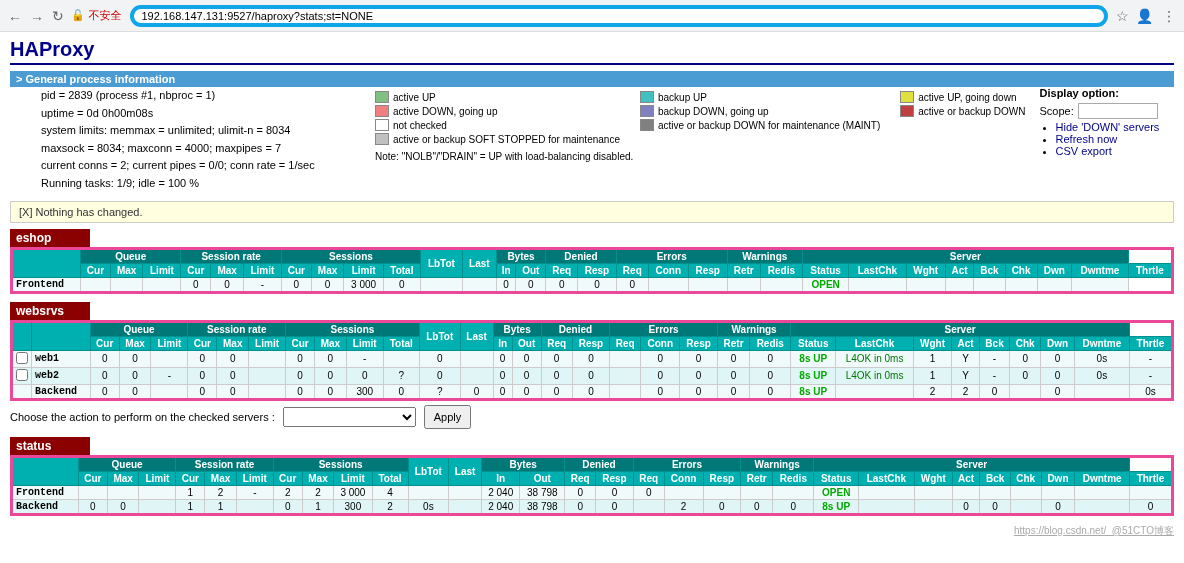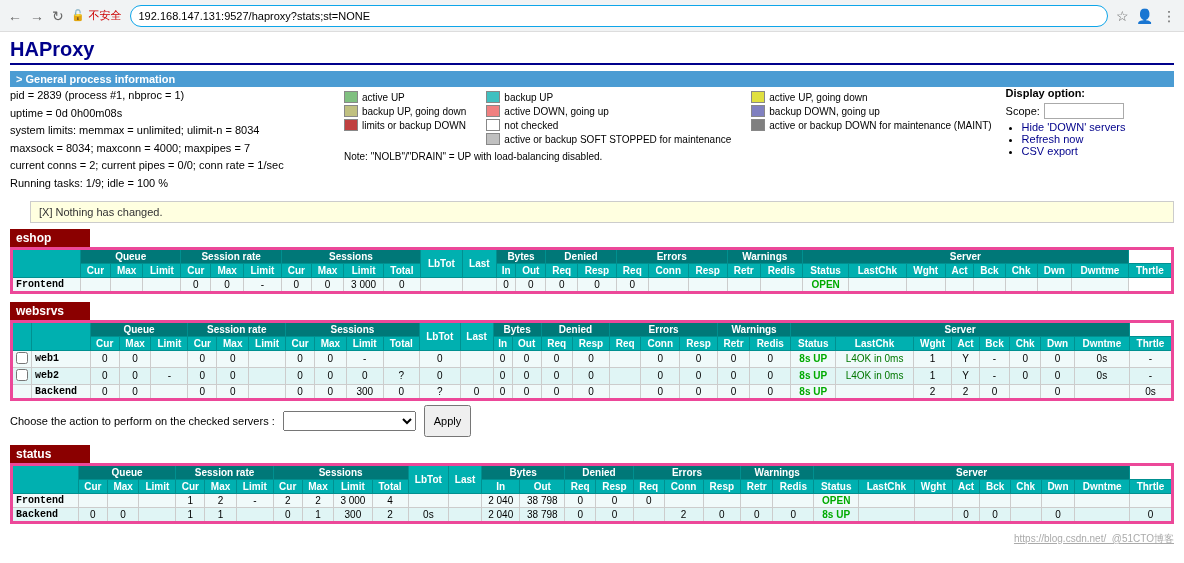--- a/index.html
+++ b/index.html
@@ -4,37 +4,37 @@
   <style>
     * { margin: 0; padding: 0; box-sizing: border-box; }
     body { font-family: Arial, sans-serif; font-size: 11px; background: #fff; color: #000; }
     
     .browser-bar {
       display: flex; align-items: center; background: #f1f3f4; border-bottom: 1px solid #ddd;
       padding: 4px 8px; gap: 8px; height: 32px;
     }
     .browser-btn { font-size: 14px; color: #666; cursor: pointer; background: none; border: none; }
     .address-bar {
-      flex: 1; height: 22px; border: 1px solid #0ea5e9; border-radius: 11px;
+      flex: 1; height: 22px; border: 4px solid #0ea5e9; border-radius: 11px;
       padding: 0 8px; font-size: 11px; background: #fff;
     }
     .browser-icons { display: flex; gap: 8px; color: #666; font-size: 14px; }
 
     .content { padding: 6px 10px; }
     
     h1.haproxy-title { color: #00008b; font-size: 20px; font-weight: bold; margin-bottom: 2px; }
     h2.stats-subtitle { color: #00008b; font-size: 14px; font-style: italic; font-weight: bold; margin-bottom: 6px; }
     hr.title-hr { border: 1px solid #00008b; margin-bottom: 6px; }
     
     .section-header {
       background: #4b9cd3; color: #fff; font-weight: bold; padding: 2px 6px;
       font-size: 11px; margin-bottom: 0;
     }
     
-    .info-legend-row { display: flex; gap: 10px; margin-bottom: 8px; }
+    .info-legend-row { display: flex; gap: 10px; margin-bottom: 8px; margin-left: 31px; }
     
     .system-info { font-size: 11px; line-height: 1.6; flex: 0 0 320px; }
     
     .legend-box { flex: 1; padding: 4px; }
     .legend-grid { display: grid; grid-template-columns: 1fr 1fr 1fr; gap: 2px 20px; }
     .legend-item { display: flex; align-items: center; gap: 4px; font-size: 10px; white-space: nowrap; }
     .legend-color { width: 14px; height: 12px; border: 1px solid #888; flex-shrink: 0; }
     .legend-note { font-size: 10px; margin-top: 4px; grid-column: 1 / -1; }
     
     .display-options { flex: 0 0 180px; font-size: 11px; }
@@ -42,21 +42,21 @@
     .display-options ul { list-style: disc; padding-left: 16px; }
     .display-options ul li a { color: #00008b; text-decoration: none; }
     .display-options .scope-row { display: flex; align-items: center; gap: 4px; margin-bottom: 2px; }
     .display-options input { width: 80px; height: 16px; border: 1px solid #aaa; }
     
     .external-res { font-size: 11px; }
     .external-res .title { font-weight: bold; margin-bottom: 4px; }
     .external-res ul { list-style: disc; padding-left: 16px; }
     .external-res ul li a { color: #00008b; text-decoration: none; text-align: center; }
     
-    .nothing-changed { background: #ffffe0; border: 1px solid #ccc; padding: 4px 8px; font-size: 11px; margin-bottom: 6px; color: #333; margin-left: 20px; }
+    .nothing-changed { background: #ffffe0; border: 1px solid #ccc; padding: 4px 8px; font-size: 11px; margin-bottom: 6px; color: #333; }
     
     
     .proxy-section { margin-bottom: 8px; }
     .proxy-name-bar {
       background: #8b0000; color: #fff; font-weight: bold;
       padding: 2px 6px; font-size: 12px; display: inline-block;
       min-width: 80px; margin-bottom: 0;
     }
     
     table.stats-table {
@@ -77,21 +77,21 @@
     }
     table.stats-table tr:nth-child(odd) td { background: #f0fafa; }
     table.stats-table tr:nth-child(even) td { background: #e0f5f5; }
     table.stats-table td.row-label { text-align: left; font-weight: bold; background: #e0f5f5; font-family: Liberation Mono, monospace; }
     
     .status-open { color: #00aa00; font-weight: bold; }
     .status-up { color: #00aa00; font-weight: bold; }
     
     .action-row { margin: 4px 0; font-size: 11px; display: flex; align-items: center; gap: 8px; }
     .action-row select { height: 20px; font-size: 11px; }
-    .action-row button { height: 32px; padding: 0 8px; font-size: 11px; cursor: pointer; }
+    .action-row button { height: 24px; padding: 0 8px; font-size: 11px; cursor: pointer; }
     
     .lastchk-green { color: #007700; font-size: 10px; }
     
     .checkbox-cell { width: 16px; }
     input[type=checkbox] { width: 12px; height: 12px; }
     
     a { color: #00008b; text-decoration: none; }
   </style>
 </head>
 <body>
@@ -135,34 +135,30 @@
         </div>
         <div class="legend-item">
           <div class="legend-color" style="background:#40c0c0;"></div>
           <span>backup UP</span>
         </div>
         <div class="legend-item">
           <div class="legend-color" style="background:#e0e040;"></div>
           <span>active UP, going down</span>
         </div>
         <div class="legend-item">
-          <div class="legend-color" style="background:#c0c080;"></div>
-          <span>backup UP, going down</span>
-        </div>
-        <div class="legend-item">
           <div class="legend-color" style="background:#f08080;"></div>
           <span>active DOWN, going up</span>
         </div>
         <div class="legend-item">
           <div class="legend-color" style="background:#8080c0;"></div>
           <span>backup DOWN, going up</span>
         </div>
         <div class="legend-item">
           <div class="legend-color" style="background:#c04040;"></div>
-          <span>limits or backup DOWN</span>
+          <span>active or backup DOWN</span>
         </div>
         <div class="legend-item">
           <div class="legend-color" style="background:#ffffff;"></div>
           <span>not checked</span>
         </div>
         <div class="legend-item">
           <div class="legend-color" style="background:#808080;"></div>
           <span>active or backup DOWN for maintenance (MAINT)</span>
         </div>
         <div></div>

